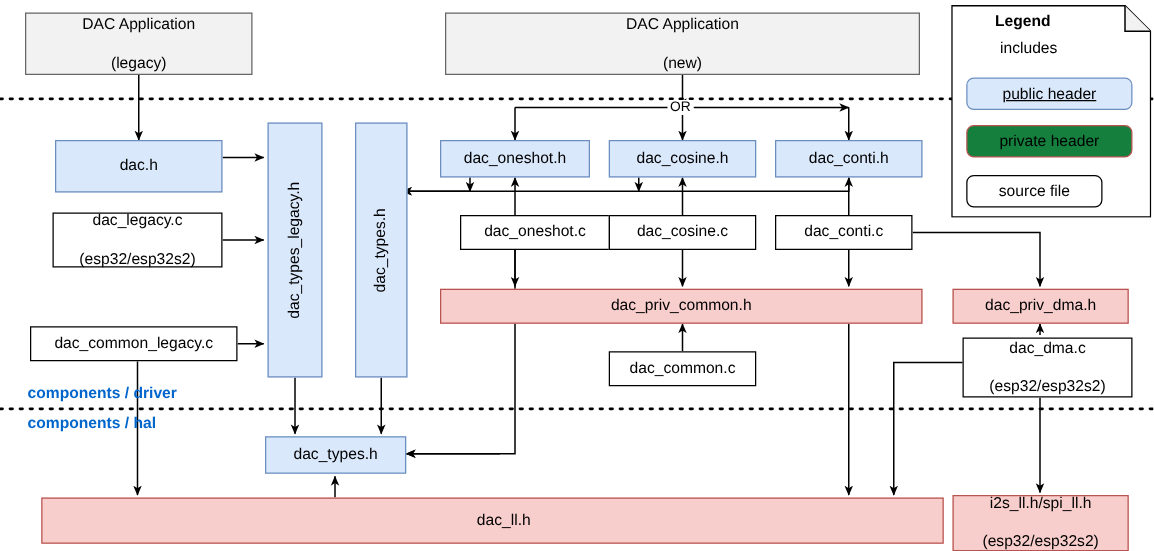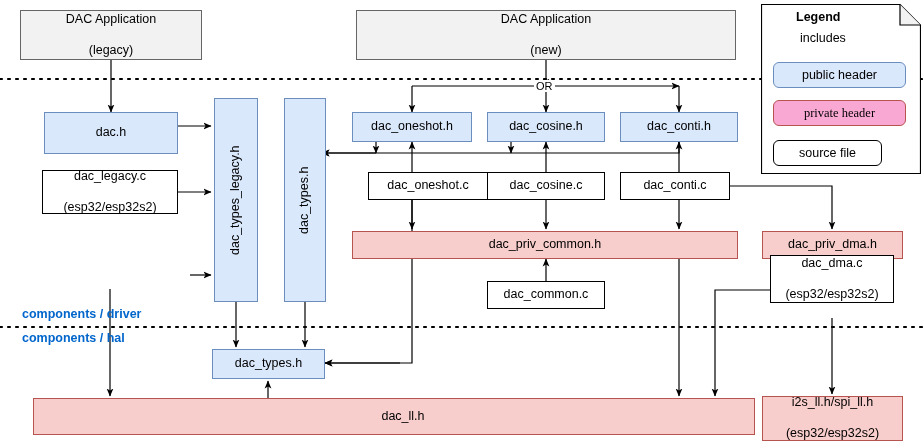--- a/index.html
+++ b/index.html
@@ -14,21 +14,21 @@
   .priv{background:#f8cecc;border:1px solid #b85450;}
   .src{background:#ffffff;border:1px solid #000000;}
   .vert{writing-mode:vertical-rl;transform:rotate(180deg);}
   .zone{position:absolute;color:#0066cc;font-weight:bold;font-size:12.5px;z-index:4;white-space:nowrap;}
   .legend-box{position:absolute;z-index:3;}
   .legend-title{position:absolute;font-weight:bold;font-size:12.5px;color:#000;z-index:5;padding-left:24px;}
   .legend-inc{position:absolute;font-size:12.5px;color:#000;z-index:5;white-space:nowrap;}
   .lg-item{position:absolute;box-sizing:border-box;display:flex;align-items:center;justify-content:center;
            font-size:12.5px;border-radius:6px;z-index:5;}
   .lg-pub{background:#dae8fc;border:1px solid #6c8ebf;}
-  .lg-priv{background:#f9a8d4;border:1px solid #b85450;font-family:Liberation Serif, serif;}
+  .lg-priv{background:#15803d;border:1px solid #b85450;}
   .lg-src{background:#ffffff;border:1px solid #000000;}
   .orlbl{position:absolute;font-size:11px;background:#fff;padding:0 2px;z-index:5;}
 </style>
 </head>
 <body>
 
 <div id="canvas">
 
   <svg class="wires" viewBox="0 0 923 441">
     <defs>
@@ -106,20 +106,23 @@
 
   <div class="node pub" style="left:44px;top:112px;width:134px;height:42px;">
     <span>dac.h</span>
   </div>
 
   <div class="node src" style="left:42px;top:170px;width:136px;height:44px;">
     <span><span>dac_legacy.c</span><br>
           <span>(esp32/esp32s2)</span></span>
   </div>
 
+  <div class="node src" style="left:24px;top:261px;width:166px;height:28px;">
+    <span>dac_common_legacy.c</span>
+  </div>
 
   <div class="node pub vert" style="left:214px;top:98px;width:44px;height:204px;">
     <span>dac_types_legacy.h</span>
   </div>
 
   <div class="node pub vert" style="left:284px;top:98px;width:42px;height:204px;">
     <span>dac_types.h</span>
   </div>
 
   <div class="node pub" style="left:352px;top:112px;width:120px;height:30px;">
@@ -151,21 +154,21 @@
   </div>
 
   <div class="node src" style="left:487px;top:281px;width:118px;height:28px;">
     <span>dac_common.c</span>
   </div>
 
   <div class="node priv" style="left:762px;top:231px;width:141px;height:28px;">
     <span>dac_priv_dma.h</span>
   </div>
 
-  <div class="node src" style="left:770px;top:255px;width:124px;height:48px;text-align:center;">
+  <div class="node src" style="left:770px;top:270px;width:136px;height:48px;text-align:center;">
     <span><span>dac_dma.c</span><br>
           <span>(esp32/esp32s2)</span></span>
   </div>
 
   <div class="node pub" style="left:212px;top:349px;width:113px;height:30px;">
     <span>dac_types.h</span>
   </div>
 
   <div class="node priv" style="left:33px;top:398px;width:722px;height:37px;padding-left:18px;">
     <span>dac_ll.h</span>
@@ -189,21 +192,21 @@
   <div class="legend-inc" style="left:800px;top:31px;">includes</div>
   <svg class="wires" width="110" height="14" style="left:783px;top:45px;width:110px;height:14px;">
     <defs>
       <marker id="ah2" markerWidth="9" markerHeight="9" refX="7.5" refY="4" orient="auto" markerUnits="userSpaceOnUse">
         <path d="M0,0.6 L8,4 L0,7.4 L2.1,4 Z" fill="#000"></path>
       </marker>
     </defs>
     <path d="M0,5 L96,5" stroke="#000" stroke-width="1.2" fill="none" marker-end="url(#ah2)"></path>
   </svg>
 
-  <div class="lg-item lg-pub" style="left:773px;top:62px;width:133px;height:26px;">
+  <div class="lg-item lg-pub" style="left:773px;top:62px;width:133px;height:26px;text-decoration:underline;">
     <span>public header</span>
   </div>
   <div class="lg-item lg-priv" style="left:773px;top:100px;width:133px;height:26px;">
     <span>private header</span>
   </div>
   <div class="lg-item lg-src" style="left:773px;top:140px;width:109px;height:26px;">
     <span>source file</span>
   </div>
 
 </div>

